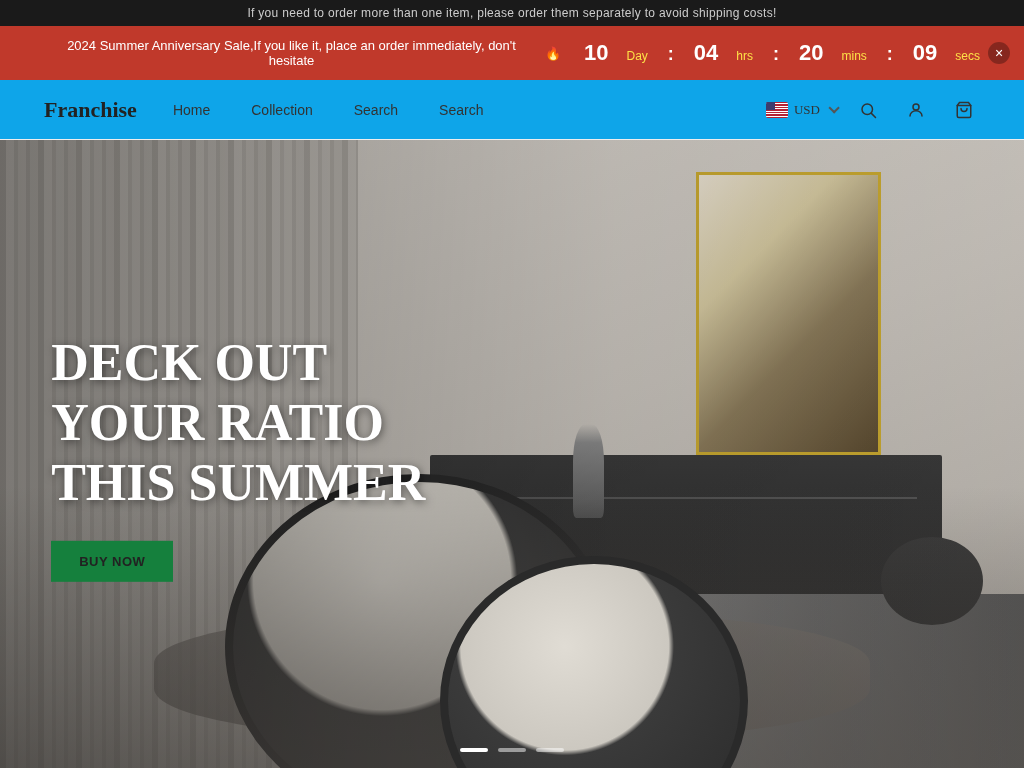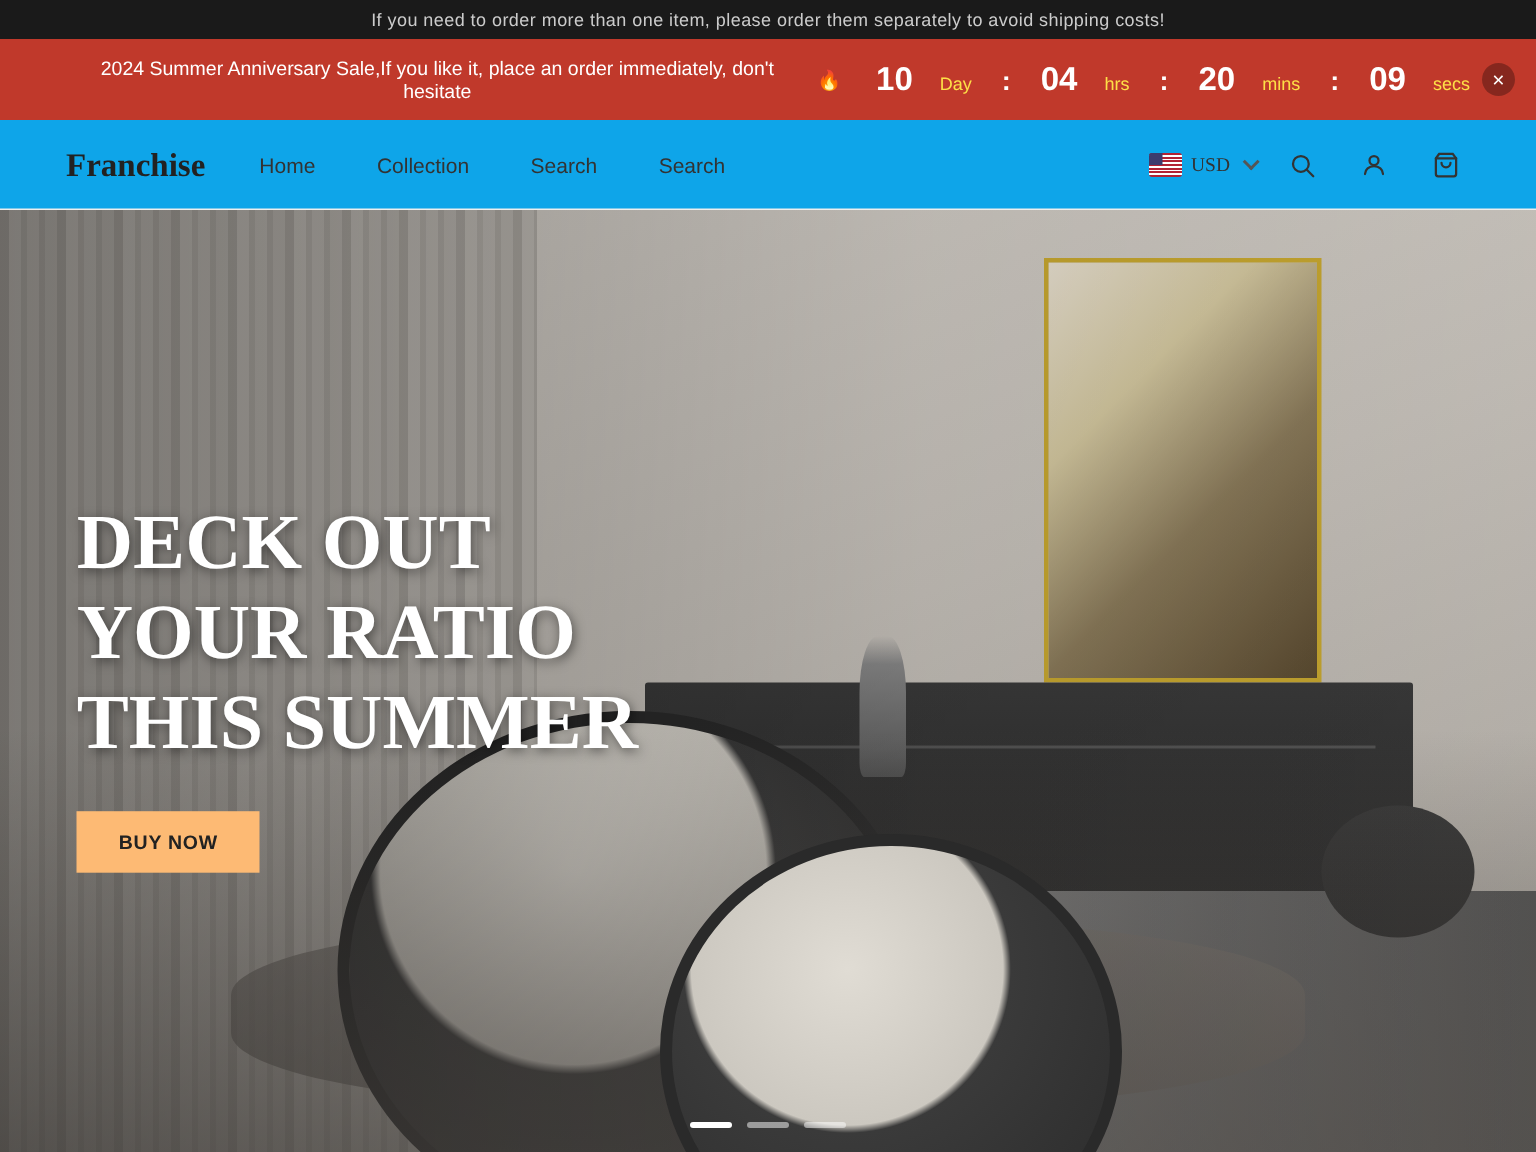--- a/index.html
+++ b/index.html
@@ -293,21 +293,21 @@
     .hero-headline {
       font-size: 52px;
       font-family: Georgia, serif;
       font-weight: bold;
       line-height: 1.15;
       text-shadow: 1px 2px 8px rgba(0,0,0,0.5);
       max-width: 380px;
     }
     .hero-cta {
       margin-top: 28px;
-      background: #fdba74;
+      background: #15803d;
       color: #222;
       border: none;
       padding: 13px 28px;
       font-size: 13px;
       font-family: Arial, sans-serif;
       font-weight: bold;
       cursor: pointer;
       letter-spacing: 0.5px;
     }
 

